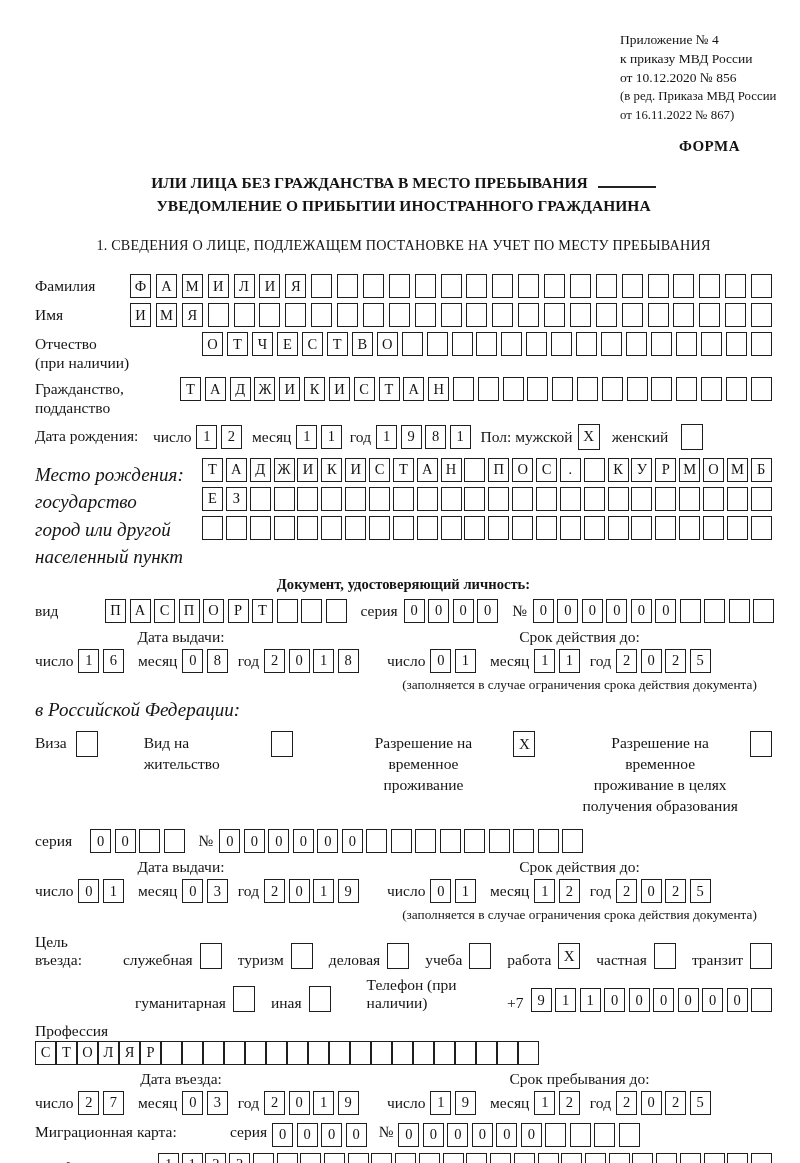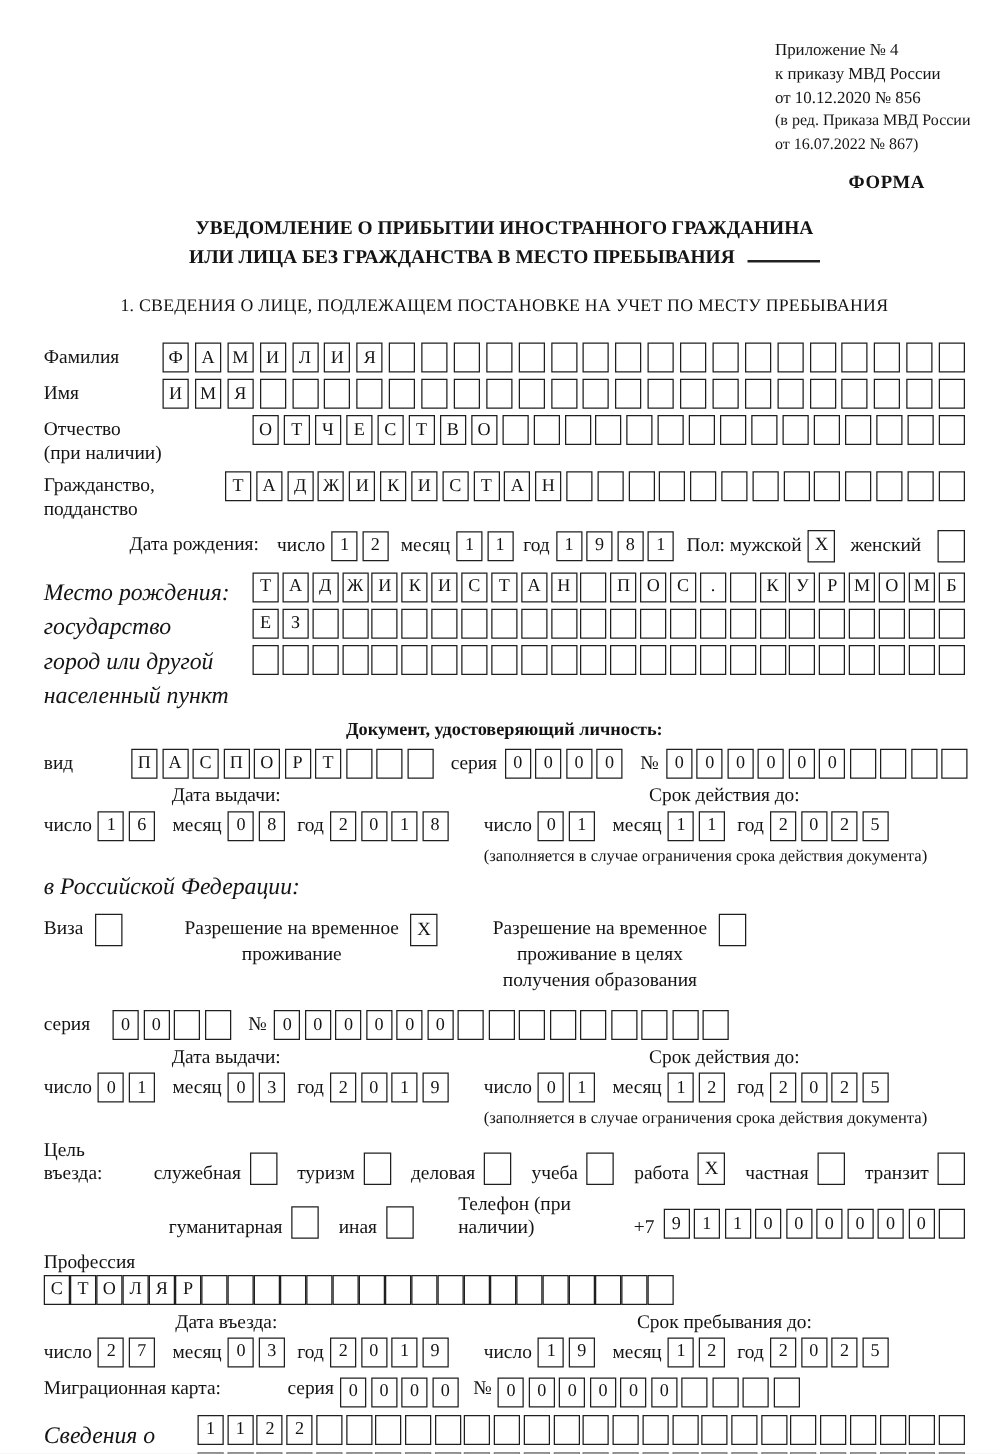--- a/index.html
+++ b/index.html
@@ -30,21 +30,21 @@
   }
   .cb .cell { width: 22px; height: 26px; font-size: 15px; }
   .sub { font-size: 19px; line-height: 1.45; font-style: italic; }
   
   .date-pair { display: flex; margin-top: 8px; }
   .dcol-l { width: 352px; flex: none; }
   .dcol-r { flex: 1; }
   .dhead { font-size: 15.5px; text-align: center; margin-bottom: 3px; }
   .dline { display: flex; align-items: center; }
   .dlbl { font-size: 15.5px; margin-right: 5px; }
-  .note { font-size: 13.3px; text-align: left; margin-top: 4px; }
+  .note { font-size: 13.3px; text-align: center; margin-top: 4px; }
   .inline-lbl { font-size: 15.5px; margin: 0 6px 0 14px; padding-top: 3px; }
   
   .opts { display: flex; margin-top: 8px; align-items: flex-start; gap: 24px; }
   .opt { display: flex; align-items: flex-start; }
   .opt-text { font-size: 15.5px; line-height: 1.35; padding-top: 2px; }
   .opt-text.center { text-align: center; }
   .opts .cb { margin-left: 9px; margin-top: 0; }
   
   .purpose { display: flex; align-items: flex-end; margin-top: 10px; }
   .purpose .plbl { font-size: 15.5px; margin-right: 7px; }
@@ -56,29 +56,29 @@
 </head>
 <body>
 
 <div class="page">
 
   <div class="hdr">
     <div>Приложение № 4</div>
     <div>к приказу МВД России</div>
     <div>от 10.12.2020 № 856</div>
     <div class="small">(в ред. Приказа МВД России</div>
-    <div class="small">от 16.07.2022 № 867)</div>
+    <div class="small">от 16.11.2022 № 867)</div>
   </div>
   <div class="forma">ФОРМА</div>
 
   <div class="title">
-    <div>УВЕДОМЛЕНИЕ О ПРИБЫТИИ ИНОСТРАННОГО ГРАЖДАНИНА</div>
     <div>
       <span>ИЛИ ЛИЦА БЕЗ ГРАЖДАНСТВА В МЕСТО ПРЕБЫВАНИЯ</span><span class="blank-line"></span>
     </div>
+    <div>УВЕДОМЛЕНИЕ О ПРИБЫТИИ ИНОСТРАННОГО ГРАЖДАНИНА</div>
   </div>
 
   <div class="sec-head">1. СВЕДЕНИЯ О ЛИЦЕ, ПОДЛЕЖАЩЕМ ПОСТАНОВКЕ НА УЧЕТ ПО МЕСТУ ПРЕБЫВАНИЯ</div>
 
   <div class="frow" style="margin-top:20px;">
     <span class="lbl w95">Фамилия</span>
     <span class="cells-spread">
         <span class="cell">Ф</span>
         <span class="cell">А</span>
         <span class="cell">М</span>
@@ -196,21 +196,21 @@
         <span class="cell"></span>
         <span class="cell"></span>
         <span class="cell"></span>
         <span class="cell"></span>
         <span class="cell"></span>
         <span class="cell"></span>
         <span class="cell"></span>
       </span>
   </div>
 
-  <div class="frow" style="margin-top:6px; align-items:center;justify-content:flex-end;">
+  <div class="frow" style="margin-top:6px; align-items:center;">
     <span class="lbl" style="width:118px; padding-top:0;">Дата рождения:</span>
     <span class="dlbl">число</span>
     <span class="cells-gap">
         <span class="cell">1</span>
         <span class="cell">2</span>
       </span>
     <span class="dlbl" style="margin-left:10px;">месяц</span>
     <span class="cells-gap">
         <span class="cell">1</span>
         <span class="cell">1</span>
@@ -408,20 +408,26 @@
 
   <div class="sub" style="margin-top:3px;">в Российской Федерации:</div>
 
   <div class="opts">
     <div class="opt">
       <span class="opt-text">Виза</span>
       <span class="cells-gap cb">
           <span class="cell"></span>
         </span>
     </div>
+    <div class="opt" style="margin-left:22px;">
+      <span class="opt-text">Вид на жительство</span>
+      <span class="cells-gap cb">
+          <span class="cell"></span>
+        </span>
+    </div>
     <div class="opt" style="margin-left:26px;">
       <span class="opt-text center">
         <div>Разрешение на временное</div>
         <div>проживание</div>
       </span>
       <span class="cells-gap cb">
           <span class="cell">X</span>
         </span>
     </div>
     <div class="opt" style="margin-left:20px;">

